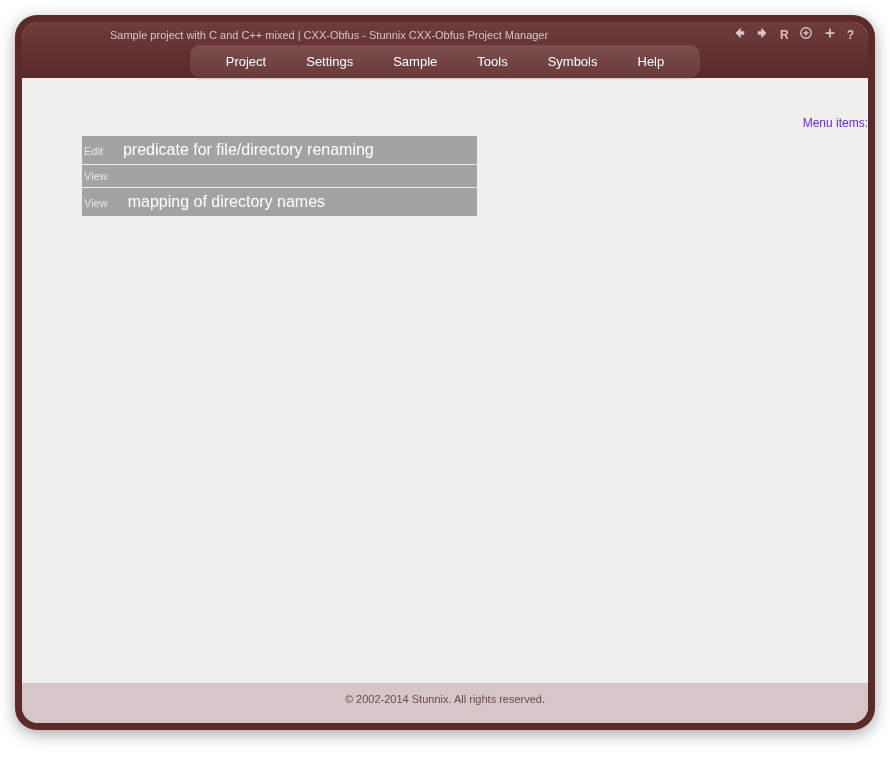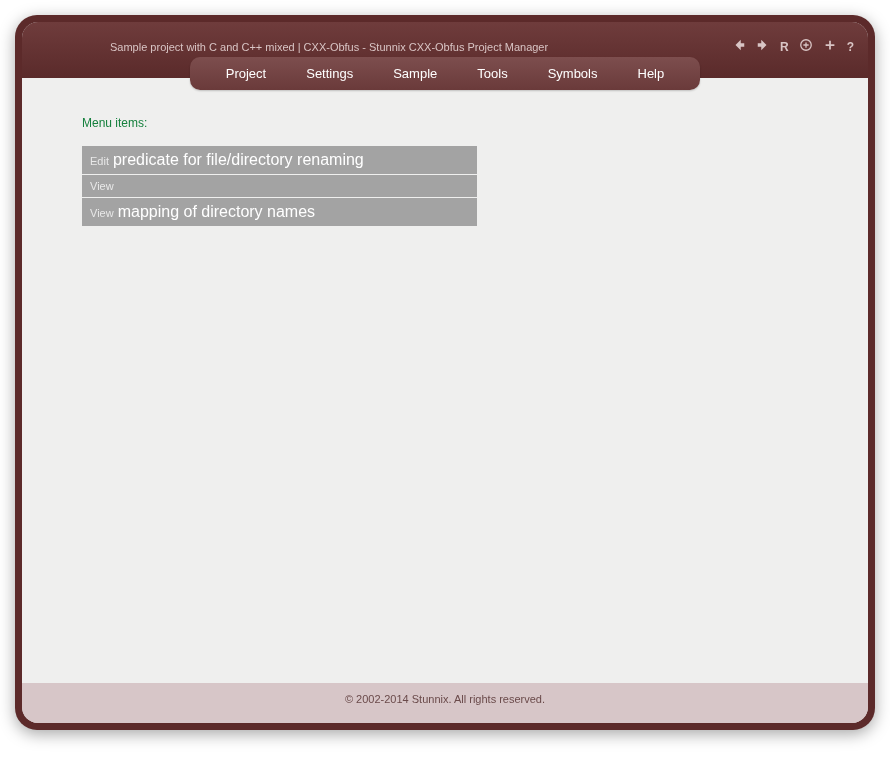--- a/index.html
+++ b/index.html
@@ -34,21 +34,20 @@
   .header-bar {
     background: linear-gradient(to bottom, #6f3c3c, #5a2a2a);
     height: 56px;
     position: relative;
   }
   .title-row {
     display: flex;
     align-items: center;
     height: 22px;
     padding: 3px 8px 0 8px;
-    margin-top: 12px;
   }
   .title-text {
     flex: 1;
     text-align: left;
     color: #d9c5c5;
     font-size: 11px;
     padding-left: 80px;
     white-space: nowrap;
   }
   .title-icons {
@@ -92,33 +91,34 @@
     cursor: pointer;
     white-space: nowrap;
   }
   .content {
     flex: 1;
     padding: 38px 0 0 60px;
     background: #efefee;
   }
   .section-label {
     font-size: 12px;
-    color: #15803d;
-    margin-bottom: 16px;
+    color: #6d28d9;
+    margin-bottom: 6px;
+    text-align: right;
   }
   .list-item {
     width: 395px;
     background: #a3a3a3;
-    padding: 5px 8px;
+    padding: 5px 2px;
     color: #fff;
     font-size: 15px;
     cursor: pointer;
     display: flex;
     align-items: baseline;
-    gap: 4px;
+    gap: 20px;
     margin-bottom: 1px;
   }
   .list-item:first-of-type {
     margin-bottom: 3px;
   }
   .list-item .prefix {
     font-size: 11px;
     color: #e8e8e8;
   }
   .list-item .main {

